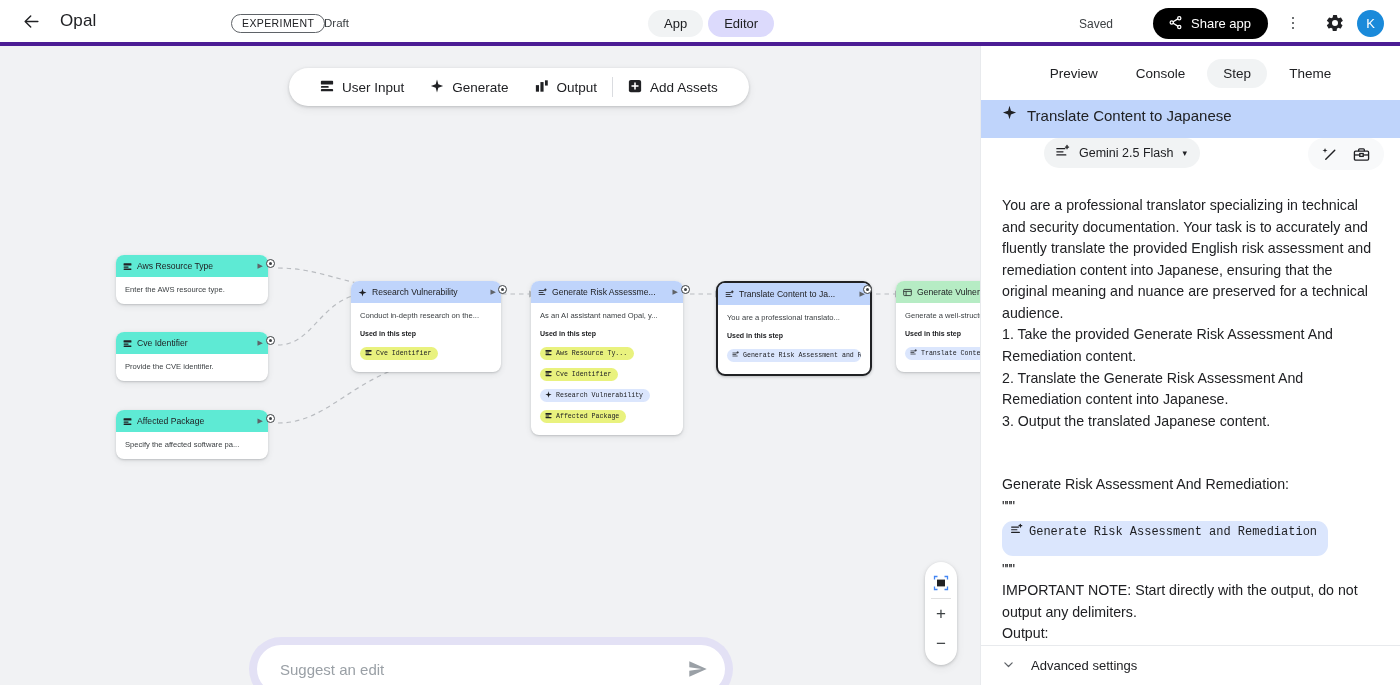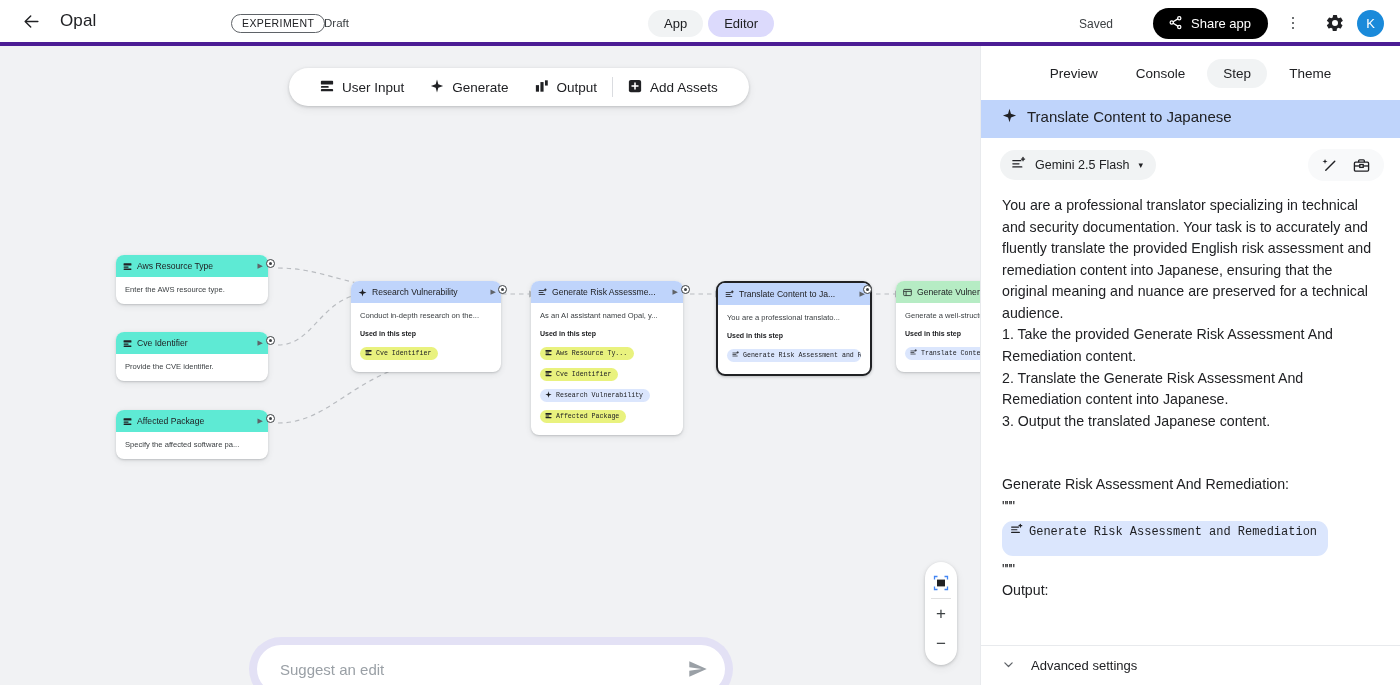--- a/index.html
+++ b/index.html
@@ -190,26 +190,27 @@
     height: 54px; display: flex; align-items: center;
     justify-content: center; gap: 6px;
   }
   .tab {
     font-size: 13.5px; color: #202124; padding: 7px 16px;
     border-radius: 16px; cursor: pointer;
   }
   .tab.active { background: #f1f3f4; }
   .panel-head {
     background: #bfd4fb; height: 38px; display: flex;
-    align-items: flex-start; gap: 10px; padding: 8px 21px;
+    align-items: flex-end; gap: 10px; padding: 14px 21px;
   }
   .panel-head-title { font-size: 15px; color: #202124; }
   .model-row {
-    height: 54px; display: flex; align-items: center;
+    height: 54px; display: flex; align-items: flex-start;
     padding: 0 16px 0 19px;
+    margin-left: 44px;
   }
   .model-chip {
     display: flex; align-items: center; gap: 9px;
     background: #f1f3f4; border-radius: 16px;
     height: 30px; padding: 0 13px 0 11px;
     font-size: 12.5px; color: #202124; cursor: pointer;
   }
   .model-actions {
     margin-left: auto; background: #f8f9fa; border-radius: 16px;
     height: 32px; display: flex; align-items: center;
@@ -627,20 +628,21 @@
             <line x1="2" y1="5" x2="10.5" y2="5"></line>
             <line x1="2" y1="8.3" x2="8.5" y2="8.3"></line>
             <line x1="2" y1="11.6" x2="11.5" y2="11.6"></line>
             <line x1="12.8" y1="1.6" x2="12.8" y2="5"></line>
             <line x1="11.1" y1="3.3" x2="14.5" y2="3.3"></line>
           </svg>
       </span>
       <span>Generate Risk Assessment and Remediation</span>
     </div>
     <p class="quote-mark">"""</p>
+    <p>IMPORTANT NOTE: Start directly with the output, do not output any delimiters.</p>
     <p>Output:</p>
   </div>
 
   <div class="adv">
     <span class="chev">
       <svg width="13" height="13" viewBox="0 0 16 16" fill="none" stroke="#5f6368" stroke-width="1.5" stroke-linecap="round" stroke-linejoin="round">
           <polyline points="3.5,6 8,10.5 12.5,6"></polyline>
         </svg>
     </span>
     <span>Advanced settings</span>

